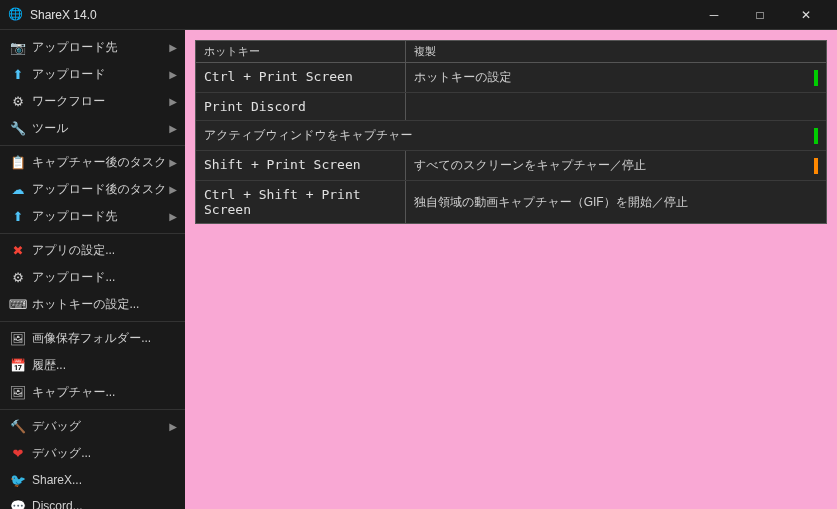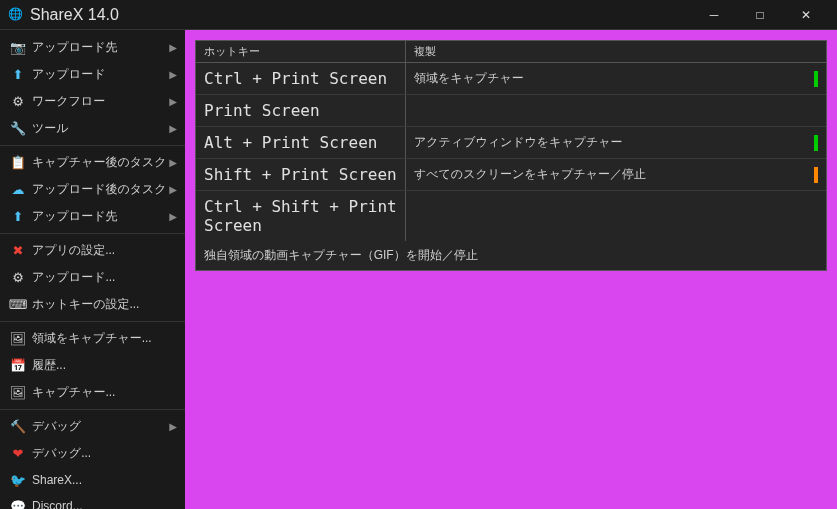--- a/index.html
+++ b/index.html
@@ -22,21 +22,21 @@
       padding: 0 8px;
       border-bottom: 1px solid #333;
       user-select: none;
     }
     .titlebar-icon {
       width: 16px;
       height: 16px;
       margin-right: 6px;
     }
     .titlebar-title {
-      font-size: 16px;
+      font-size: 12px;
       color: #e0e0e0;
       flex: 1;
     }
     .titlebar-controls {
       display: flex;
       gap: 0;
     }
     .titlebar-btn {
       width: 46px;
       height: 30px;
@@ -90,21 +90,21 @@
     .sidebar-divider {
       height: 1px;
       background: #333;
       margin: 3px 0;
     }
 
     
     .content {
       flex: 1;
       padding: 10px;
-      background: #d946ef;
+      background: #f9a8d4;
     }
 
     
     .hotkey-table-wrapper {
       border: 1px solid #555;
       background: #252525;
     }
     .hotkey-table-header {
       display: flex;
       border-bottom: 1px solid #555;
@@ -116,27 +116,27 @@
       border-right: 1px solid #555;
     }
     .hotkey-col-header:first-child { width: 210px; }
     .hotkey-col-header:last-child { flex: 1; border-right: none; }
 
     .hotkey-row {
       display: flex;
       border-bottom: 1px solid #3a3a3a;
       align-items: stretch;
     }
-    .hotkey-row:last-child { border-bottom: none; flex-direction: column; }
+    .hotkey-row:last-child { border-bottom: none; }
     .hotkey-key {
       width: 210px;
       padding: 6px 8px;
       border-right: 1px solid #555;
       font-family: 'Consolas', monospace;
-      font-size: 16px;
+      font-size: 13px;
       color: #e0e0e0;
       flex-shrink: 0;
     }
     .hotkey-action {
       flex: 1;
       padding: 6px 8px;
       font-size: 12px;
       color: #d0d0d0;
       display: flex;
       align-items: center;
@@ -219,21 +219,21 @@
     </div>
     <div class="sidebar-item">
       <span class="sidebar-icon">⌨</span>
       <span>ホットキーの設定...</span>
     </div>
 
     <div class="sidebar-divider"></div>
 
     <div class="sidebar-item">
       <span class="sidebar-icon">🖼</span>
-      <span>領域をキャプチャー...</span>
+      <span>画像保存フォルダー...</span>
     </div>
     <div class="sidebar-item">
       <span class="sidebar-icon">📅</span>
       <span>履歴...</span>
     </div>
     <div class="sidebar-item">
       <span class="sidebar-icon">🖼</span>
       <span>キャプチャー...</span>
     </div>
 
@@ -262,31 +262,30 @@
   <div class="content">
     <div class="hotkey-table-wrapper">
       <div class="hotkey-table-header">
         <div class="hotkey-col-header">ホットキー</div>
         <div class="hotkey-col-header">複製</div>
       </div>
 
       <div class="hotkey-row">
         <div class="hotkey-key">Ctrl + Print Screen</div>
         <div class="hotkey-action">
-          <span>領域をキャプチャー</span>
+          <span>ホットキーの設定</span>
           <span class="hotkey-indicator indicator-green"></span>
         </div>
       </div>
 
       <div class="hotkey-row">
-        <div class="hotkey-key">Print Screen</div>
-      </div>
-
-      <div class="hotkey-row">
-        <div class="hotkey-key">Alt + Print Screen</div>
+        <div class="hotkey-key">Print Discord</div>
+      </div>
+
+      <div class="hotkey-row">
         <div class="hotkey-action">
           <span>アクティブウィンドウをキャプチャー</span>
           <span class="hotkey-indicator indicator-green"></span>
         </div>
       </div>
 
       <div class="hotkey-row">
         <div class="hotkey-key">Shift + Print Screen</div>
         <div class="hotkey-action">
           <span>すべてのスクリーンをキャプチャー／停止</span>

